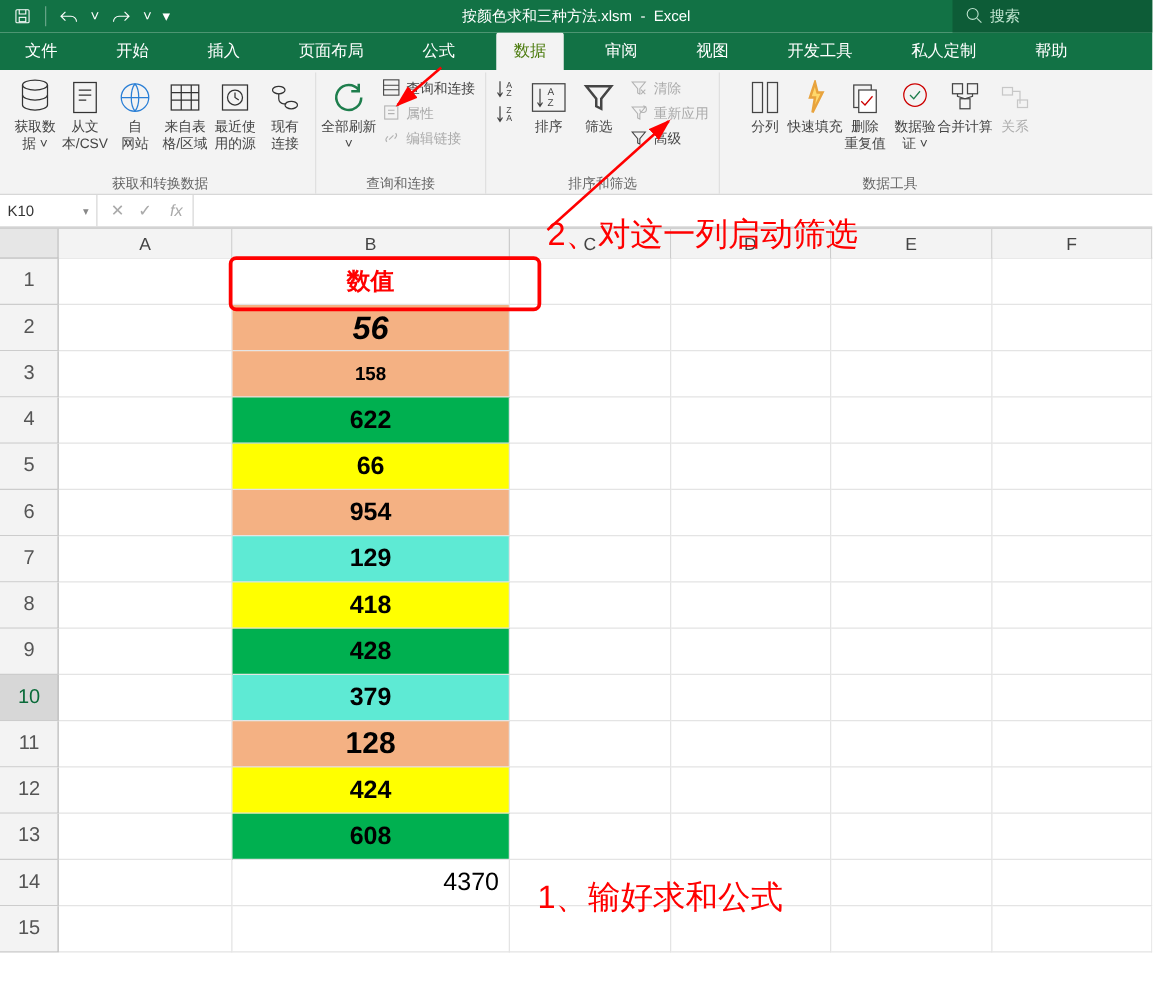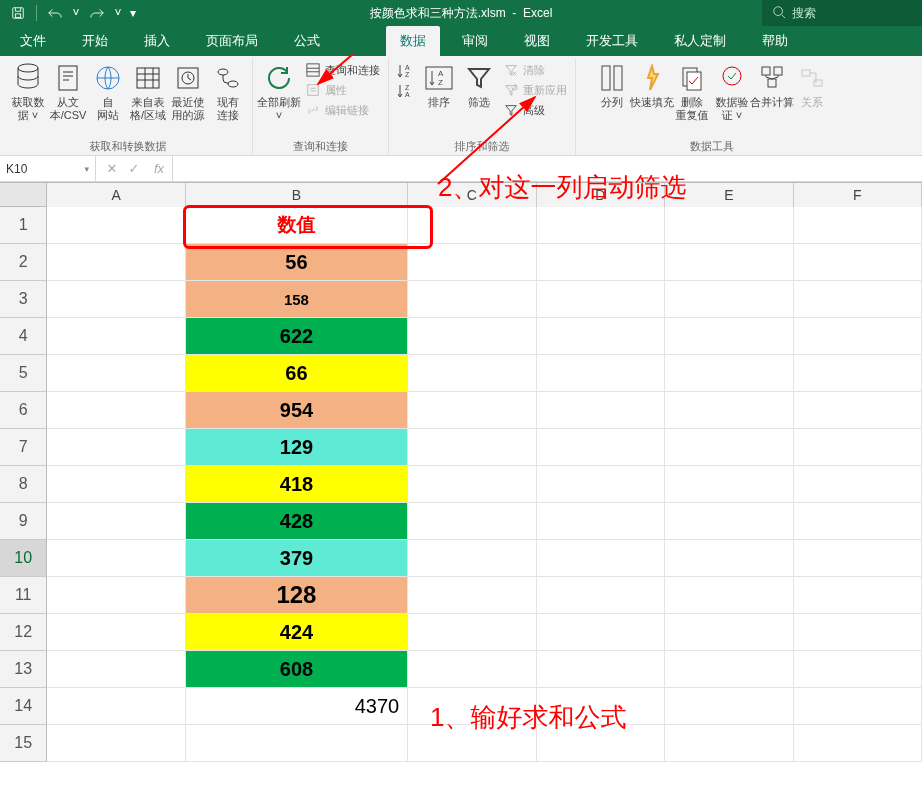--- a/index.html
+++ b/index.html
@@ -44,33 +44,32 @@
   }
   .search-box svg { stroke: #bfe4cf; fill: none; }
 
   
   .menu-tabs {
     background: #127245;
     height: 30px;
     display: flex;
     align-items: center;
     padding-left: 6px;
-    gap: 8px;
+    gap: 19px;
   }
   .menu-tabs .tab {
     color: #fff;
     padding: 6px 14px 6px;
     font-size: 13px;
     cursor: default;
   }
   .menu-tabs .tab.active {
     background: #f3f3f3;
-    color: #0f766e;
+    color: #4d7c0f;
     border-radius: 2px 2px 0 0;
-    margin-left: 44px;
   }
 
   
   .ribbon {
     background: #f3f3f3;
     border-bottom: 1px solid #d7d7d7;
     height: 100px;
     display: flex;
     align-items: stretch;
     padding: 2px 0 0 4px;
@@ -118,21 +117,21 @@
     font-family: "Microsoft YaHei", sans-serif;
   }
 
   
   .namebox-row {
     height: 26px; display:flex; align-items:stretch;
     border-bottom:1px solid #d7d7d7;
     background:#fff;
   }
   .namebox {
-    width: 96px; display:flex; align-items:center; padding:0 6px;
+    width: 78px; display:flex; align-items:center; padding:0 6px;
     border-right:1px solid #d7d7d7; font-size:12px; color:#333;
     justify-content:space-between;
   }
   .namebox .caret {font-size:9px;color:#888;}
   .fx-btns { display:flex; align-items:center; gap:6px; padding:0 8px; border-right:1px solid #d7d7d7;}
   .fx-btns span{color:#aaa;font-size:13px;width:16px;text-align:center;}
   .fx-label { display:flex;align-items:center;padding:0 6px;color:#888;font-size:12px;font-style:italic;}
   .formula-input{flex:1;display:flex;align-items:center;padding:0 6px;color:#333;}
 
   
@@ -523,21 +522,21 @@
         <div class="cell cA"></div>
         <div class="cell cB hdr-cell" style="font-weight: 700;">数值</div>
         <div class="cell cC"></div>
         <div class="cell cD"></div>
         <div class="cell cE"></div>
         <div class="cell cF"></div>
       </div>
       <div class="row">
         <div class="rh">2</div>
         <div class="cell cA"></div>
-        <div class="cell cB bg-orange" style="font-weight: 700; font-size: 20px;">56</div>
+        <div class="cell cB bg-orange" style="font-weight: 700; font-size: 26px; font-style: italic;">56</div>
         <div class="cell cC"></div>
         <div class="cell cD"></div>
         <div class="cell cE"></div>
         <div class="cell cF"></div>
       </div>
       <div class="row">
         <div class="rh">3</div>
         <div class="cell cA"></div>
         <div class="cell cB bg-orange" style="font-weight: 700; font-size: 15px;">158</div>
         <div class="cell cC"></div>

